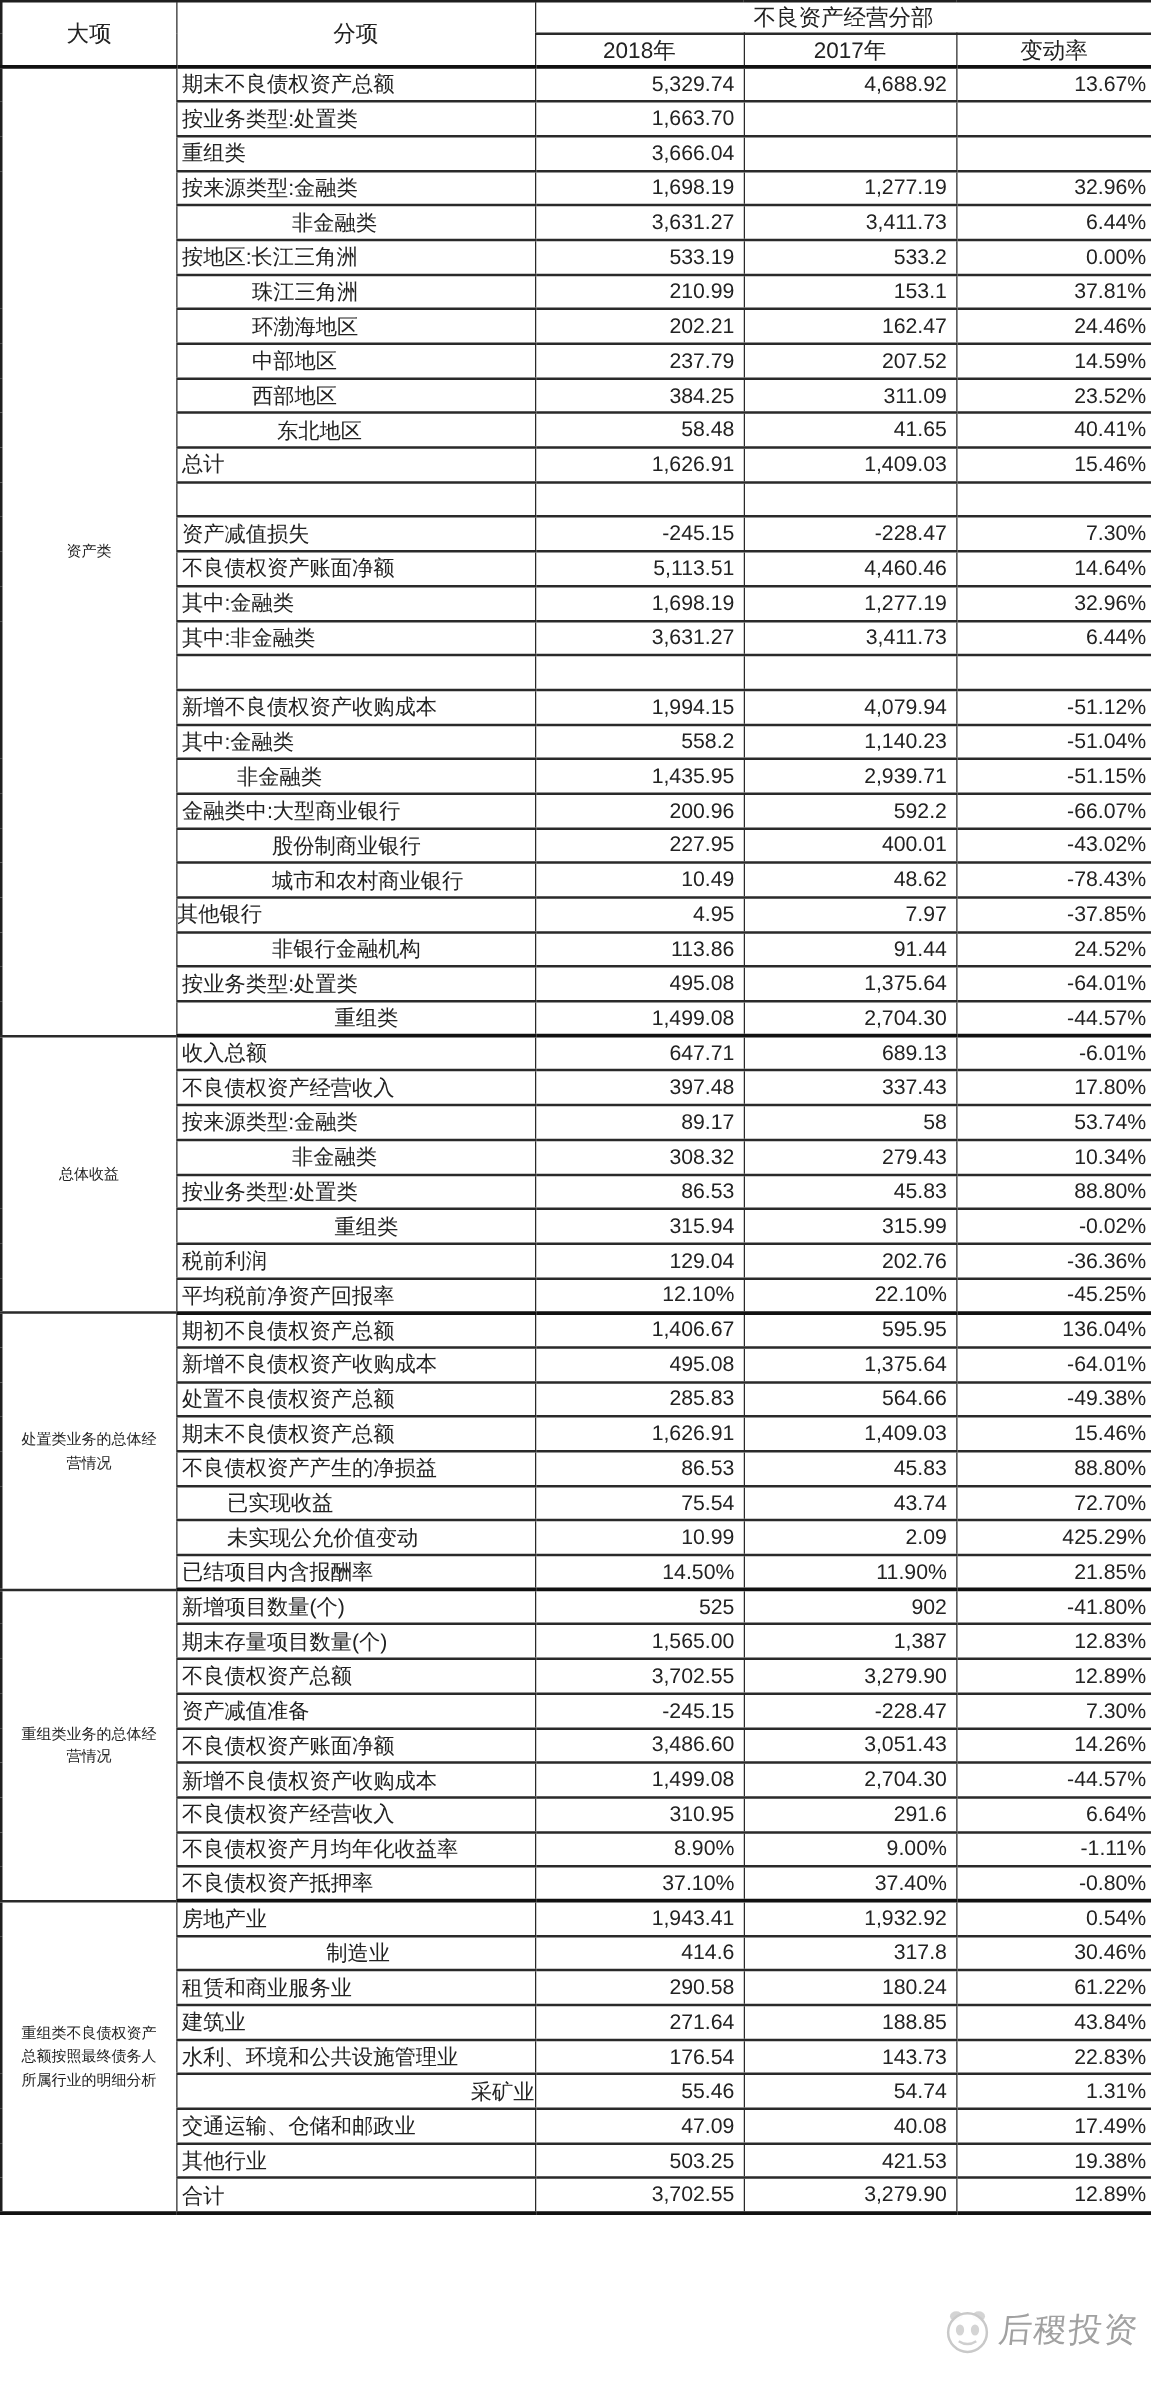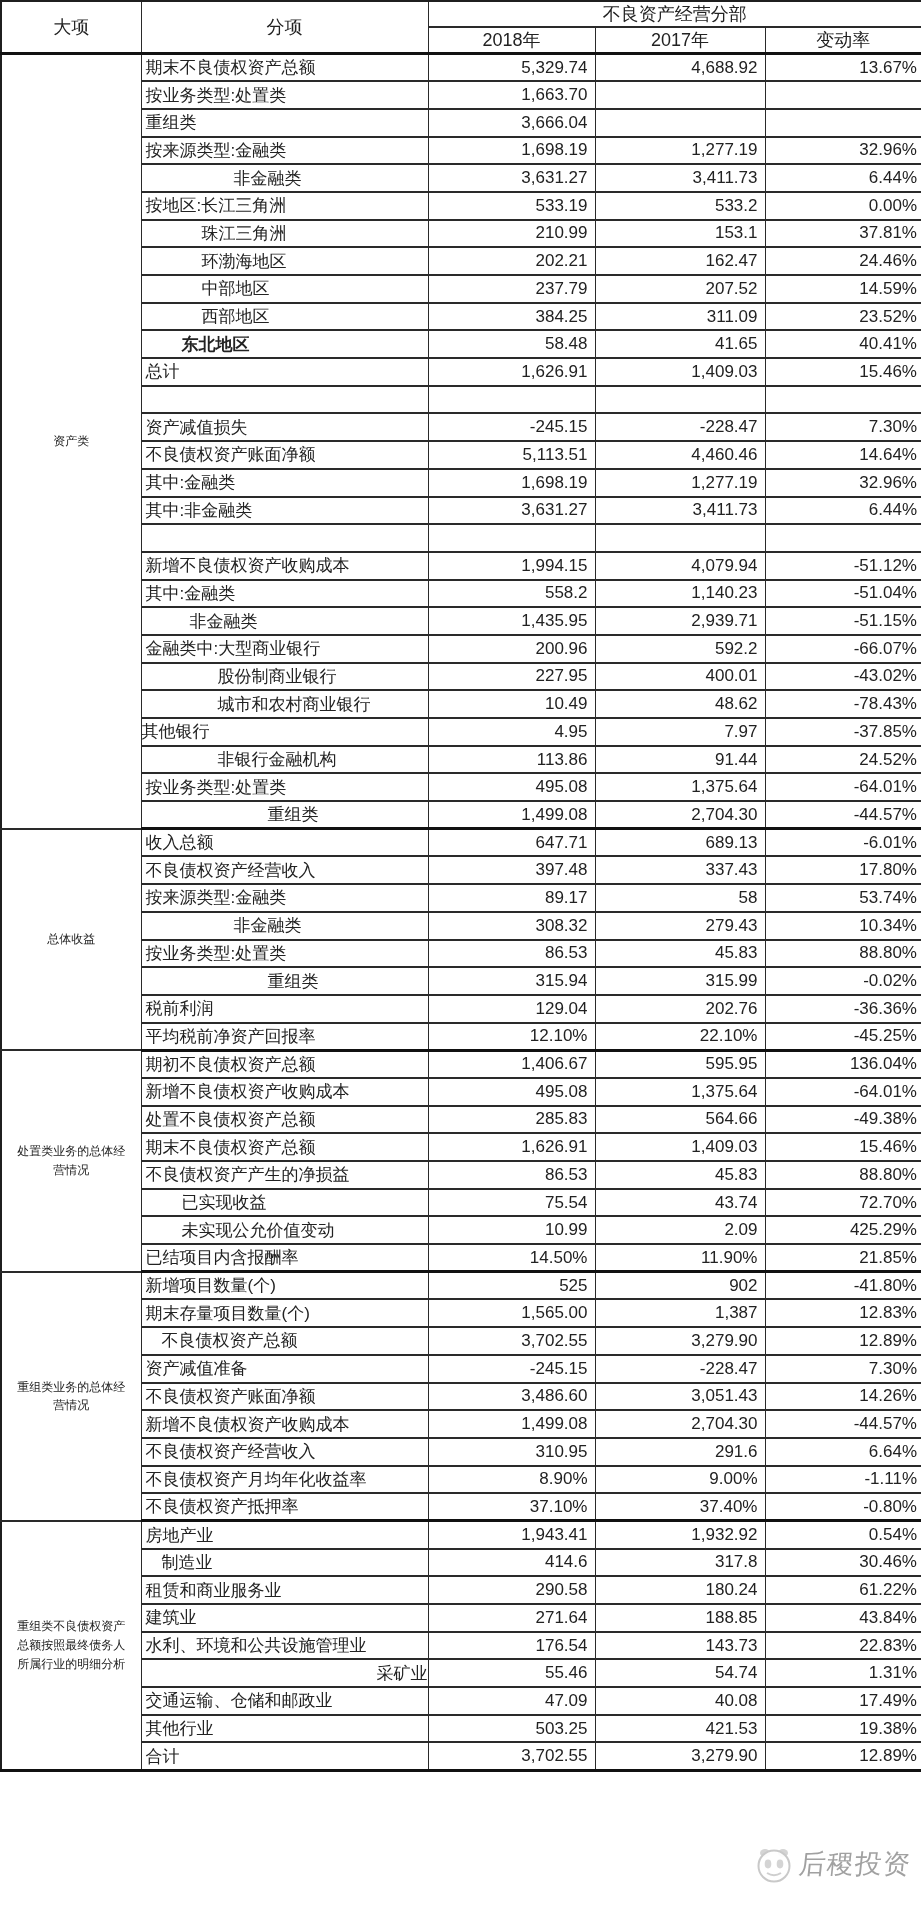--- a/index.html
+++ b/index.html
@@ -113,21 +113,21 @@
         <td class="num">207.52</td>
         <td class="pct">14.59%</td>
       </tr>
       <tr>
         <td class="lab" style="padding-left: 60px;">西部地区</td>
         <td class="num">384.25</td>
         <td class="num">311.09</td>
         <td class="pct">23.52%</td>
       </tr>
       <tr>
-        <td class="lab" style="padding-left: 40px; font-weight: bold;">东北地区</td>
+        <td class="lab" style="padding-left: 80px;">东北地区</td>
         <td class="num">58.48</td>
         <td class="num">41.65</td>
         <td class="pct">40.41%</td>
       </tr>
       <tr>
         <td class="lab" style="padding-left: 4px;">总计</td>
         <td class="num">1,626.91</td>
         <td class="num">1,409.03</td>
         <td class="pct">15.46%</td>
       </tr>
@@ -332,21 +332,21 @@
         <td class="num">902</td>
         <td class="pct">-41.80%</td>
       </tr>
       <tr>
         <td class="lab" style="padding-left: 4px;">期末存量项目数量(个)</td>
         <td class="num">1,565.00</td>
         <td class="num">1,387</td>
         <td class="pct">12.83%</td>
       </tr>
       <tr>
-        <td class="lab" style="padding-left: 20px;">不良债权资产总额</td>
+        <td class="lab" style="padding-left: 4px;">不良债权资产总额</td>
         <td class="num">3,702.55</td>
         <td class="num">3,279.90</td>
         <td class="pct">12.89%</td>
       </tr>
       <tr>
         <td class="lab" style="padding-left: 4px;">资产减值准备</td>
         <td class="num">-245.15</td>
         <td class="num">-228.47</td>
         <td class="pct">7.30%</td>
       </tr>
@@ -381,21 +381,21 @@
         <td class="pct">-0.80%</td>
       </tr>
       <tr>
         <td rowspan="9" class="major">重组类不良债权资产总额按照最终债务人所属行业的明细分析</td>
         <td class="lab" style="padding-left: 4px;">房地产业</td>
         <td class="num">1,943.41</td>
         <td class="num">1,932.92</td>
         <td class="pct">0.54%</td>
       </tr>
       <tr>
-        <td class="lab" style="padding-left: 20px;">制造业</td>
+        <td class="lab" style="padding-left: 4px; text-align: center;">制造业</td>
         <td class="num">414.6</td>
         <td class="num">317.8</td>
         <td class="pct">30.46%</td>
       </tr>
       <tr>
         <td class="lab" style="padding-left: 4px;">租赁和商业服务业</td>
         <td class="num">290.58</td>
         <td class="num">180.24</td>
         <td class="pct">61.22%</td>
       </tr>

